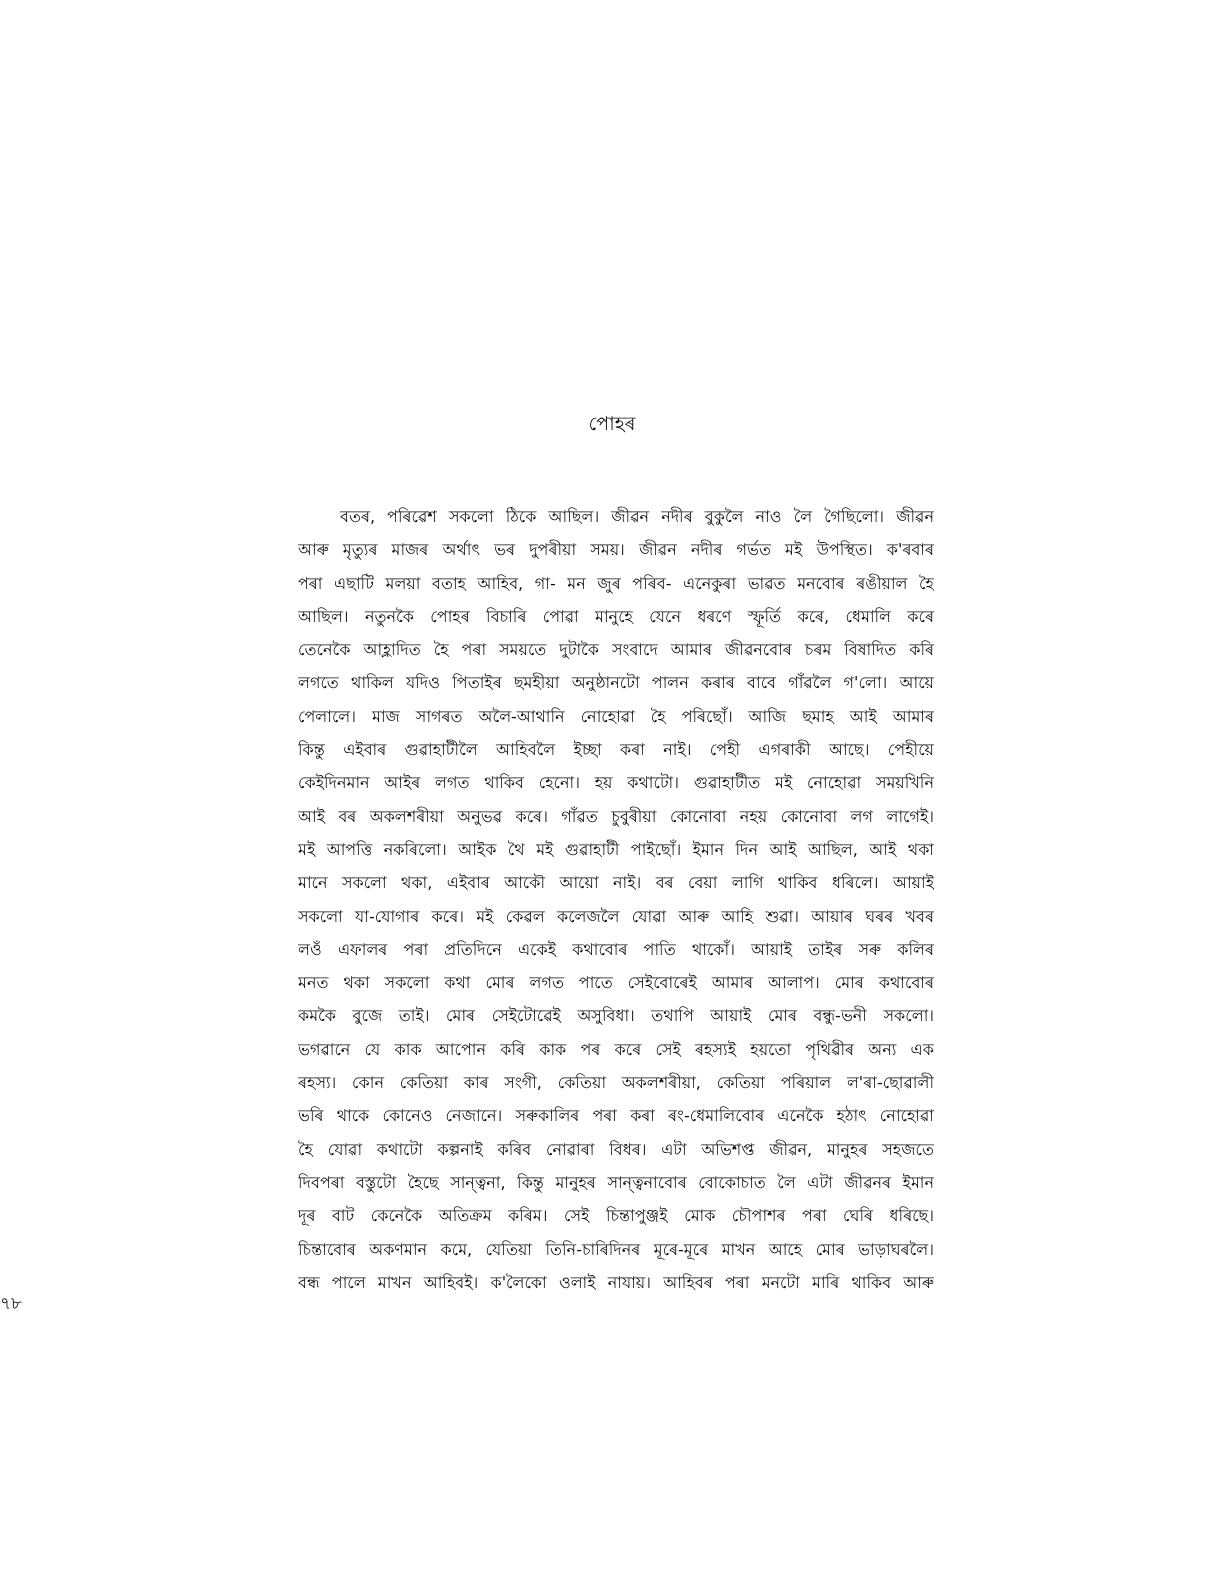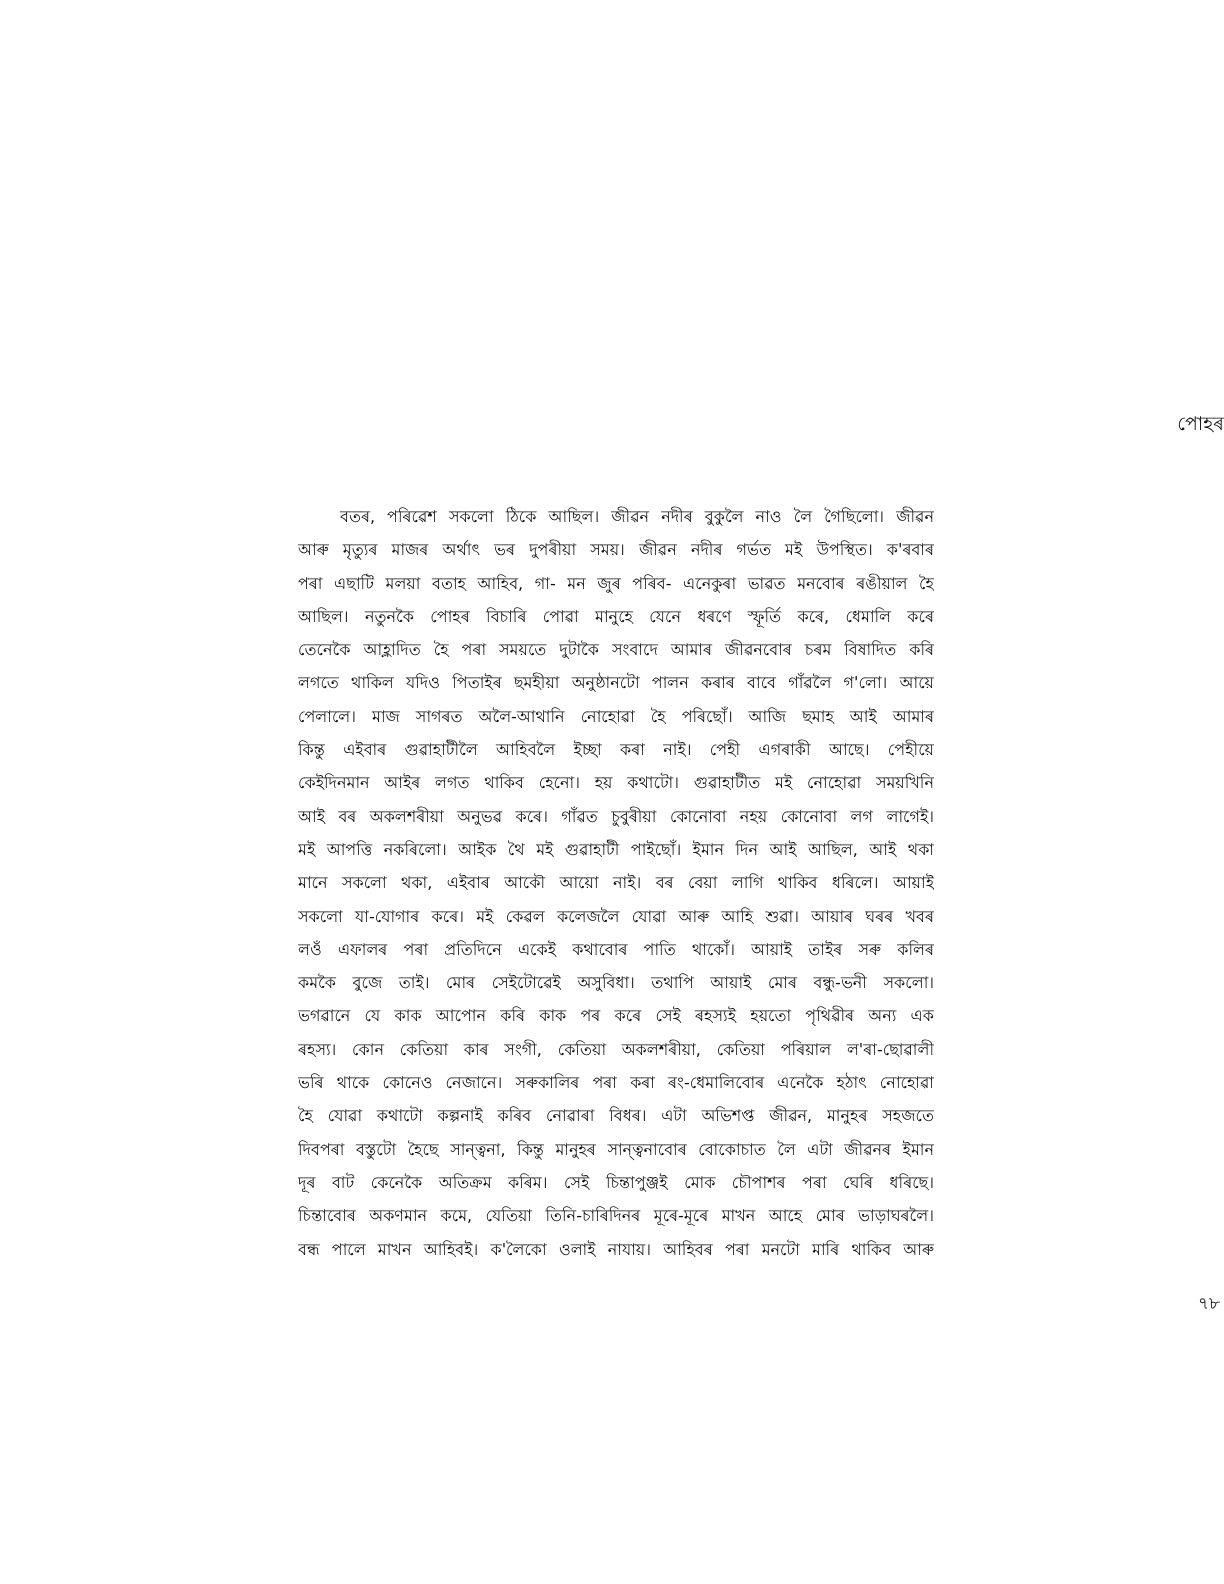--- a/index.html
+++ b/index.html
@@ -20,21 +20,21 @@
       left: 0; top: 0;
       width: 1224px;
       height: 1584px;
       background: #ffffff;
     }
     .title {
       position: absolute;
       top: 408px;
       left: 0;
       width: 1224px;
-      text-align: right;
+      text-align: center;
       font-size: 19px;
       line-height: 30px;
     }
     .body-text {
       position: absolute;
       left: 298px;
       top: 500px;
       width: 636px;
     }
     .line {
@@ -51,21 +51,21 @@
       padding-left: 42px;
     }
     .line.last {
       text-align-last: justify;
     }
     .page-number {
       position: absolute;
       top: 1288px;
       left: 0;
       width: 1220px;
-      text-align: right;
+      text-align: left;
       font-size: 17px;
       line-height: 30px;
     }
   </style>
 </head>
 <body>
 
 <div class="page">
   <div class="title">পোহৰ</div>
 
@@ -77,20 +77,21 @@
     <span class="line">তেনেকৈ আহ্লাদিত হৈ পৰা সময়তে দুটাকৈ সংবাদে আমাৰ জীৱনবোৰ চৰম বিষাদিত কৰি</span>
     <span class="line">লগতে থাকিল যদিও পিতাইৰ ছমহীয়া অনুষ্ঠানটো পালন কৰাৰ বাবে গাঁৱলৈ গ'লো। আয়ে</span>
     <span class="line">পেলালে। মাজ সাগৰত অলৈ-আথানি নোহোৱা হৈ পৰিছোঁ। আজি ছমাহ আই আমাৰ</span>
     <span class="line">কিন্তু এইবাৰ গুৱাহাটীলৈ আহিবলৈ ইচ্ছা কৰা নাই। পেহী এগৰাকী আছে। পেহীয়ে</span>
     <span class="line">কেইদিনমান আইৰ লগত থাকিব হেনো। হয় কথাটো। গুৱাহাটীত মই নোহোৱা সময়খিনি</span>
     <span class="line">আই বৰ অকলশৰীয়া অনুভৱ কৰে। গাঁৱত চুবুৰীয়া কোনোবা নহয় কোনোবা লগ লাগেই।</span>
     <span class="line">মই আপত্তি নকৰিলো। আইক থৈ মই গুৱাহাটী পাইছোঁ। ইমান দিন আই আছিল, আই থকা</span>
     <span class="line">মানে সকলো থকা, এইবাৰ আকৌ আয়ো নাই। বৰ বেয়া লাগি থাকিব ধৰিলে। আয়াই</span>
     <span class="line">সকলো যা-যোগাৰ কৰে। মই কেৱল কলেজলৈ যোৱা আৰু আহি শুৱা। আয়াৰ ঘৰৰ খবৰ</span>
     <span class="line">লওঁ এফালৰ পৰা প্ৰতিদিনে একেই কথাবোৰ পাতি থাকোঁ। আয়াই তাইৰ সৰু কলিৰ</span>
+    <span class="line">মনত থকা সকলো কথা মোৰ লগত পাতে সেইবোৰেই আমাৰ আলাপ। মোৰ কথাবোৰ</span>
     <span class="line">কমকৈ বুজে তাই। মোৰ সেইটোৱেই অসুবিধা। তথাপি আয়াই মোৰ বন্ধু-ভনী সকলো।</span>
     <span class="line">ভগৱানে যে কাক আপোন কৰি কাক পৰ কৰে সেই ৰহস্যই হয়তো পৃথিৱীৰ অন্য এক</span>
     <span class="line">ৰহস্য। কোন কেতিয়া কাৰ সংগী, কেতিয়া অকলশৰীয়া, কেতিয়া পৰিয়াল ল'ৰা-ছোৱালী</span>
     <span class="line">ভৰি থাকে কোনেও নেজানে। সৰুকালিৰ পৰা কৰা ৰং-ধেমালিবোৰ এনেকৈ হঠাৎ নোহোৱা</span>
     <span class="line">হৈ যোৱা কথাটো কল্পনাই কৰিব নোৱাৰা বিধৰ। এটা অভিশপ্ত জীৱন, মানুহৰ সহজতে</span>
     <span class="line">দিবপৰা বস্তুটো হৈছে সান্ত্বনা, কিন্তু মানুহৰ সান্ত্বনাবোৰ বোকোচাত লৈ এটা জীৱনৰ ইমান</span>
     <span class="line">দূৰ বাট কেনেকৈ অতিক্ৰম কৰিম। সেই চিন্তাপুঞ্জই মোক চৌপাশৰ পৰা ঘেৰি ধৰিছে।</span>
     <span class="line">চিন্তাবোৰ অকণমান কমে, যেতিয়া তিনি-চাৰিদিনৰ মূৰে-মূৰে মাখন আহে মোৰ ভাড়াঘৰলৈ।</span>
     <span class="line last">বন্ধ পালে মাখন আহিবই। ক'লৈকো ওলাই নাযায়। আহিবৰ পৰা মনটো মাৰি থাকিব আৰু</span>
   </div>

